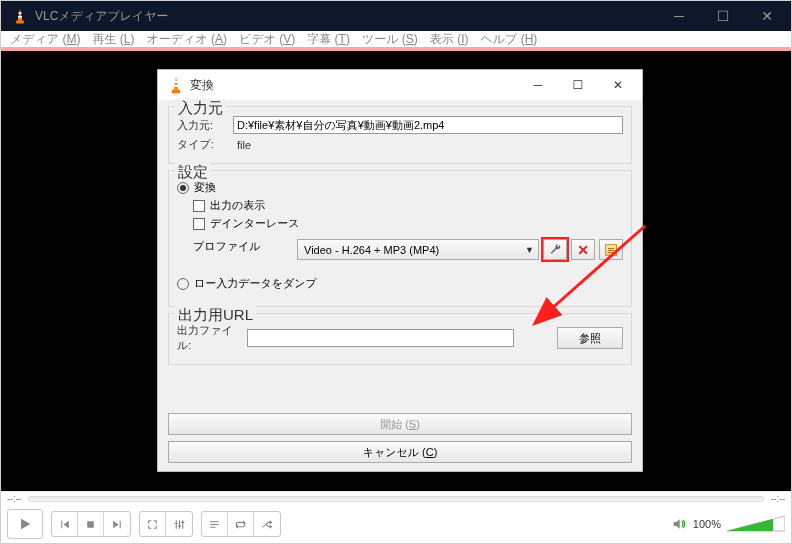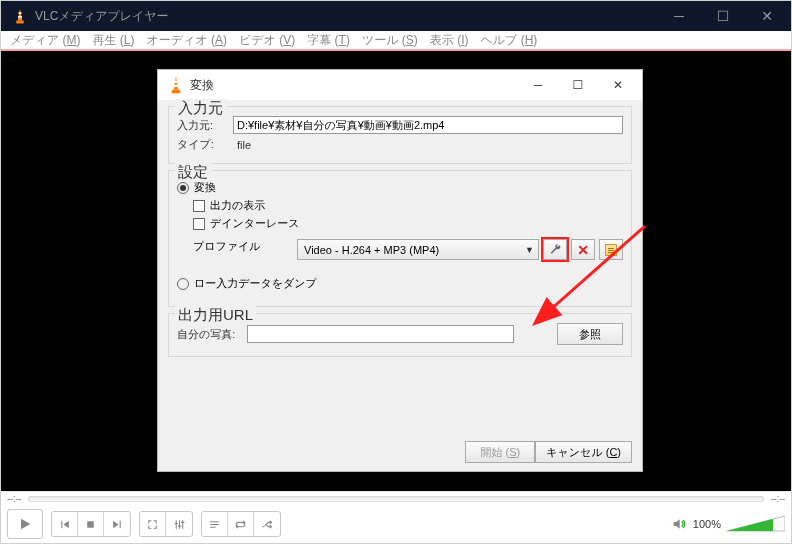--- a/index.html
+++ b/index.html
@@ -42,21 +42,21 @@
       width: 44px; height: 30px;
       display: flex; align-items: center; justify-content: center;
       color: #999;
       font-size: 14px;
     }
     .menubar {
       height: 20px;
       display: flex;
       gap: 2px;
       padding: 0 4px;
-      border-bottom: 2px solid #fca5a5;
+      border-bottom: 4px solid #fca5a5;
       color: #888;
       font-size: 12px;
       align-items: center;
     }
     .menubar .menu-item {
       padding: 1px 5px;
     }
     .menu-item .mn-accel {
       text-decoration: underline;
     }
@@ -265,22 +265,23 @@
     }
     .list-ico::before {
       content:'';
       position:absolute; left:2px; right:2px; top:3px; height:1px; background:#a87820;
       box-shadow: 0 2px 0 #a87820, 0 4px 0 #a87820;
     }
 
     .dlg-buttons {
       display: flex;
       justify-content: flex-end;
-      gap: 0;
+      gap: 6px;
       padding: 6px 10px 8px 10px;
+      flex-direction: column;
     }
     .push-btn {
       height: 22px;
       min-width: 70px;
       padding: 0 10px;
       background: linear-gradient(#fbfbfb,#e7e7e7);
       border: 1px solid #aaa;
       font-size: 11px;
       display: flex; align-items: center; justify-content: center;
     }
@@ -478,21 +479,21 @@
       </div>
       <div class="radio" style="margin-top:16px;">
         <span class="r-input"></span>
         <span>ロー入力データをダンプ</span>
       </div>
     </div>
 
     <div class="groupbox">
       <span class="legend">出力用URL</span>
       <div class="row">
-        <span class="label" style="width:70px;">自分の写真:</span>
+        <span class="label" style="width:70px;">出力ファイル:</span>
         <div class="text-input"></div>
         <div class="browse-btn">
             <span>参照</span>
           </div>
       </div>
     </div>
   </div>
   <div class="dlg-buttons">
     <div class="push-btn disabled"><span>開始</span>&nbsp;(<span class="btn-accel">S</span>)</div>
     <div class="push-btn"><span>キャンセル</span>&nbsp;(<span class="btn-accel">C</span>)</div>

